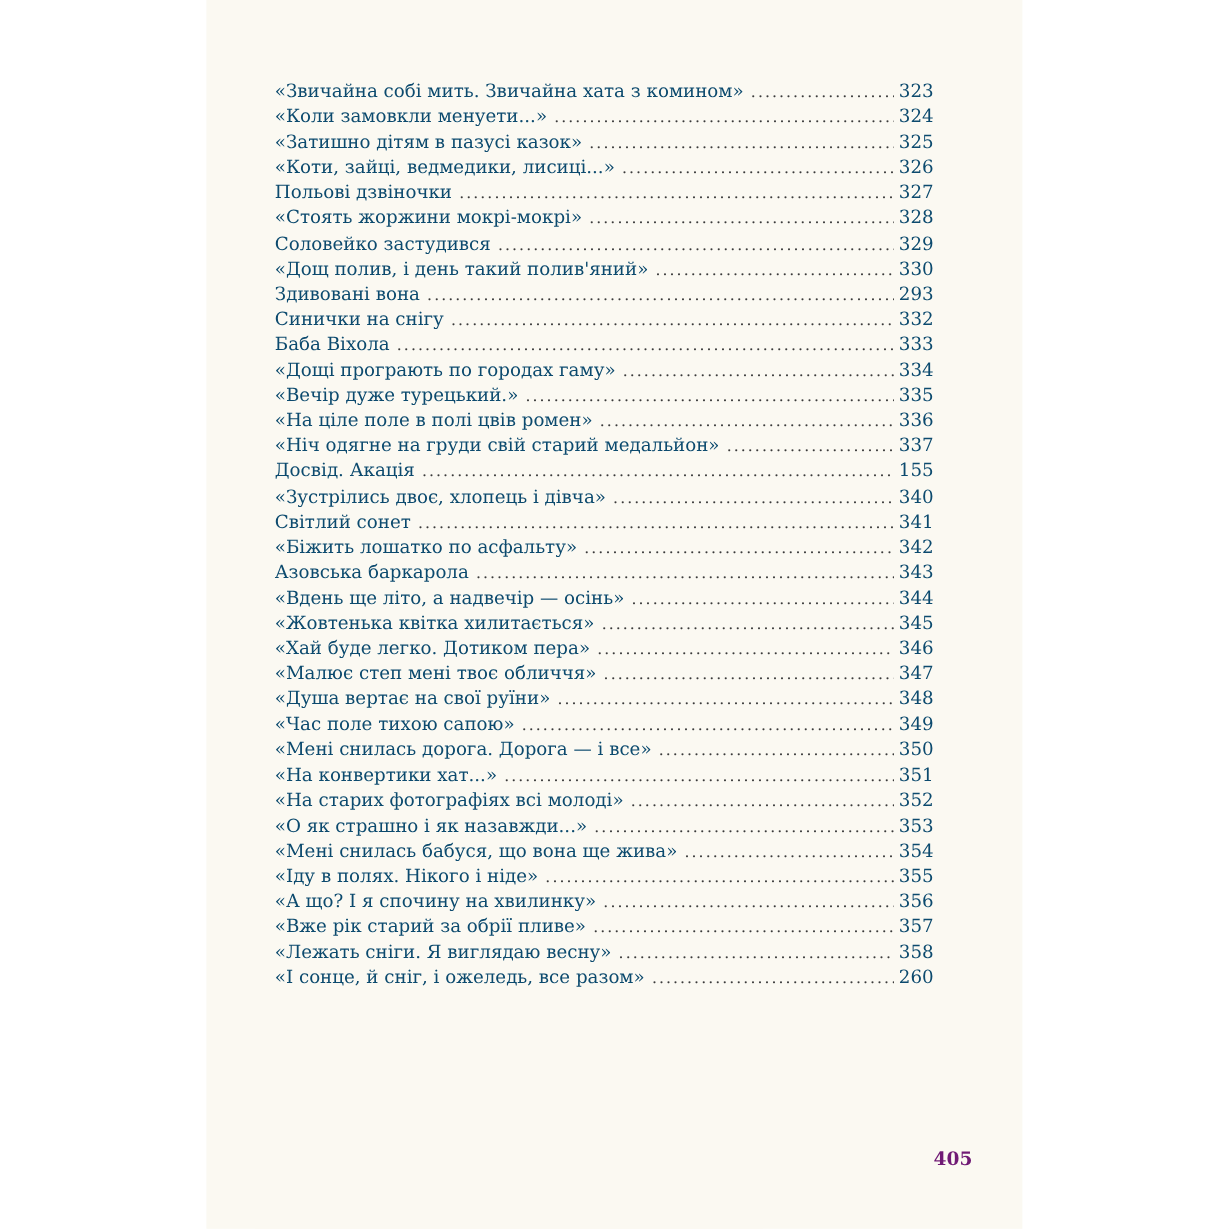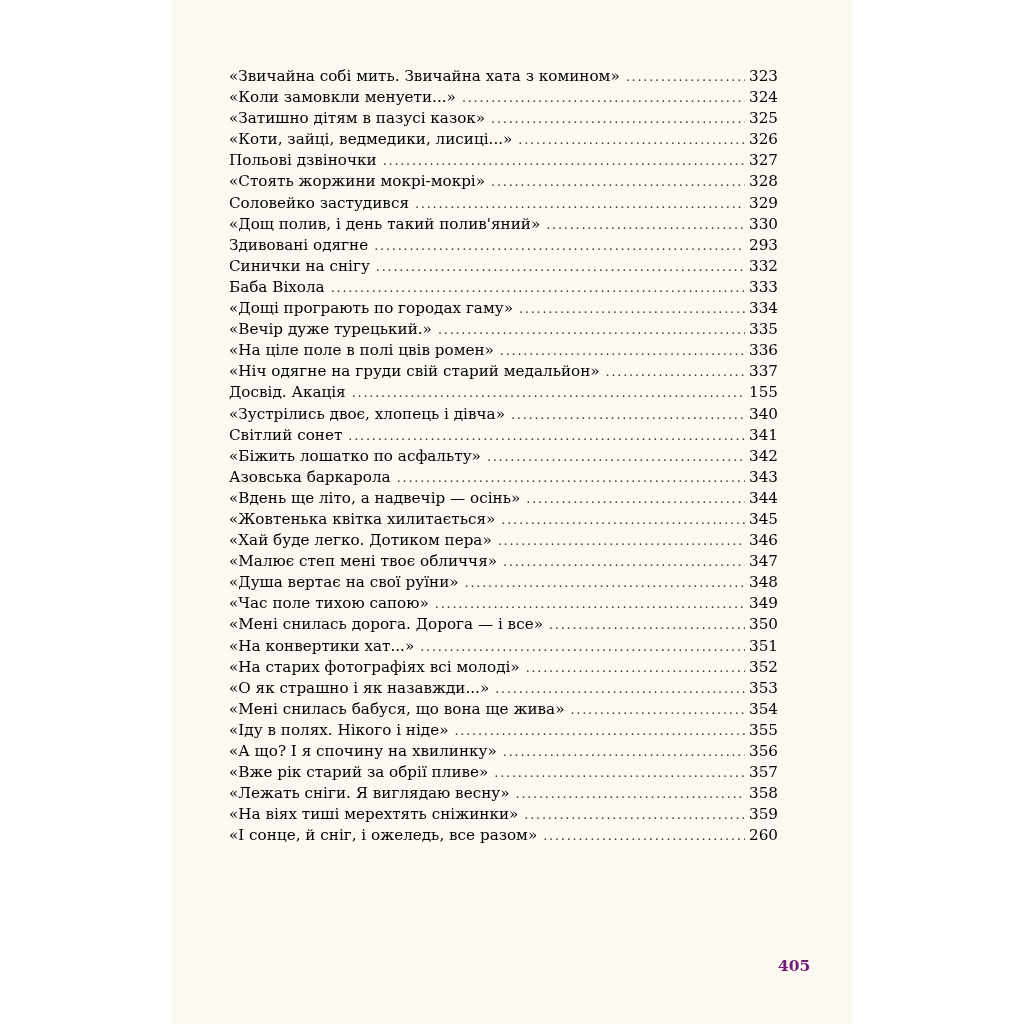--- a/index.html
+++ b/index.html
@@ -21,21 +21,21 @@
     .toc {
       position: absolute;
       left: 57px;
       top: 66px;
       width: 549px;
       margin: 0;
       padding: 0;
       list-style: none;
       font-family: "DejaVu Serif", "Liberation Serif", serif;
       font-size: 15.2px;
-      color: #000000;
+      color: #0c4a6e;
     }
     .toc-row {
       display: flex;
       align-items: baseline;
       height: 21.1px;
       line-height: 21.1px;
       white-space: nowrap;
     }
     .toc-title {
       flex: 0 0 auto;
@@ -107,21 +107,21 @@
     <span class="toc-title">Соловейко застудився</span>
     <span class="toc-leader"></span>
     <span class="toc-page">329</span>
   </li>
       <li class="toc-row">
     <span class="toc-title">«Дощ полив, і день такий полив'яний»</span>
     <span class="toc-leader"></span>
     <span class="toc-page">330</span>
   </li>
       <li class="toc-row">
-    <span class="toc-title">Здивовані одягне</span>
+    <span class="toc-title">Здивовані вона</span>
     <span class="toc-leader"></span>
     <span class="toc-page">293</span>
   </li>
       <li class="toc-row">
     <span class="toc-title">Синички на снігу</span>
     <span class="toc-leader"></span>
     <span class="toc-page">332</span>
   </li>
       <li class="toc-row">
     <span class="toc-title">Баба Віхола</span>
@@ -240,25 +240,20 @@
   </li>
       <li class="toc-row">
     <span class="toc-title">«Вже рік старий за обрії пливе»</span>
     <span class="toc-leader"></span>
     <span class="toc-page">357</span>
   </li>
       <li class="toc-row">
     <span class="toc-title">«Лежать сніги. Я виглядаю весну»</span>
     <span class="toc-leader"></span>
     <span class="toc-page">358</span>
-  </li>
-      <li class="toc-row">
-    <span class="toc-title">«На віях тиші мерехтять сніжинки»</span>
-    <span class="toc-leader"></span>
-    <span class="toc-page">359</span>
   </li>
       <li class="toc-row">
     <span class="toc-title">«І сонце, й сніг, і ожеледь, все разом»</span>
     <span class="toc-leader"></span>
     <span class="toc-page">260</span>
   </li>
     </ul>
   <div class="folio">405</div>
 </div>
 

